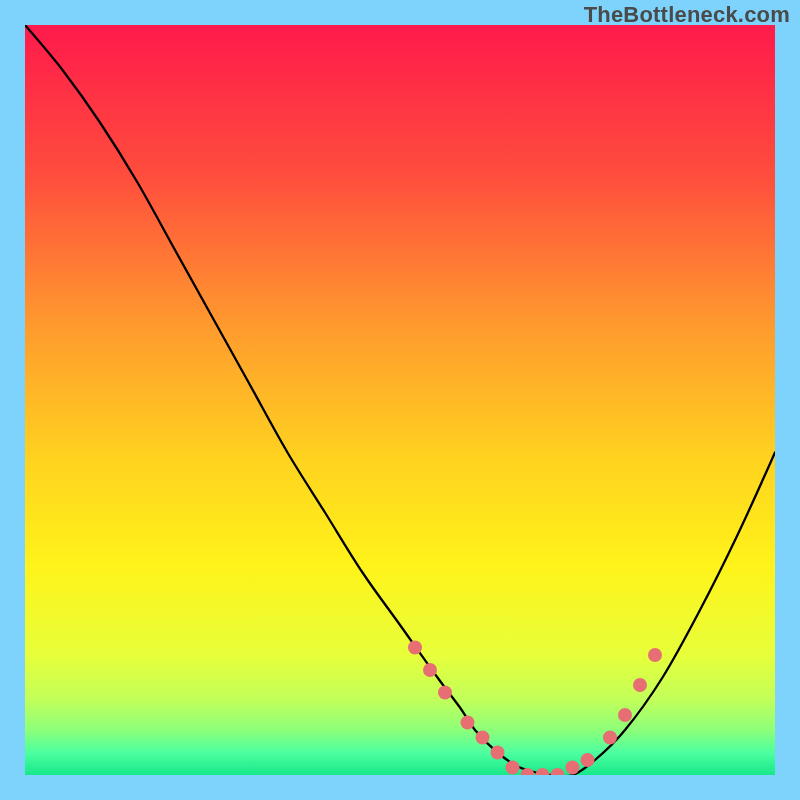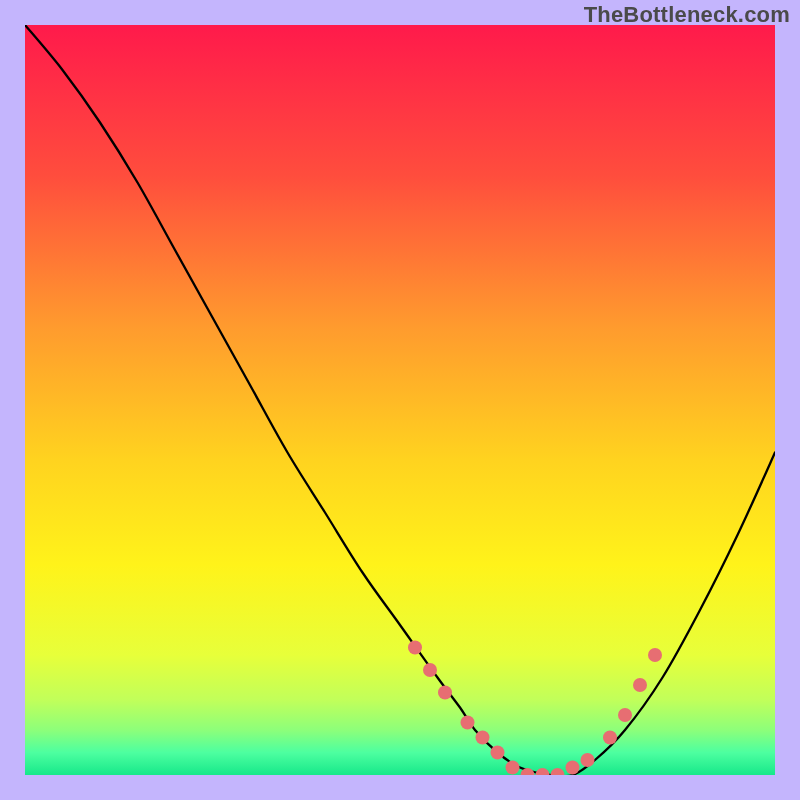--- a/index.html
+++ b/index.html
@@ -10,21 +10,21 @@
     background: #000;
     overflow: hidden;
     font-family: Arial, Helvetica, sans-serif;
   }
   .frame {
     position: absolute;
     left: 0;
     top: 0;
     width: 800px;
     height: 800px;
-    background: #c4b5fd;
+    background: #7dd3fc;
   }
   .plot-area {
     position: absolute;
     left: 25px;
     top: 25px;
     width: 750px;
     height: 750px;
     overflow: hidden;
   }
   .gradient {

